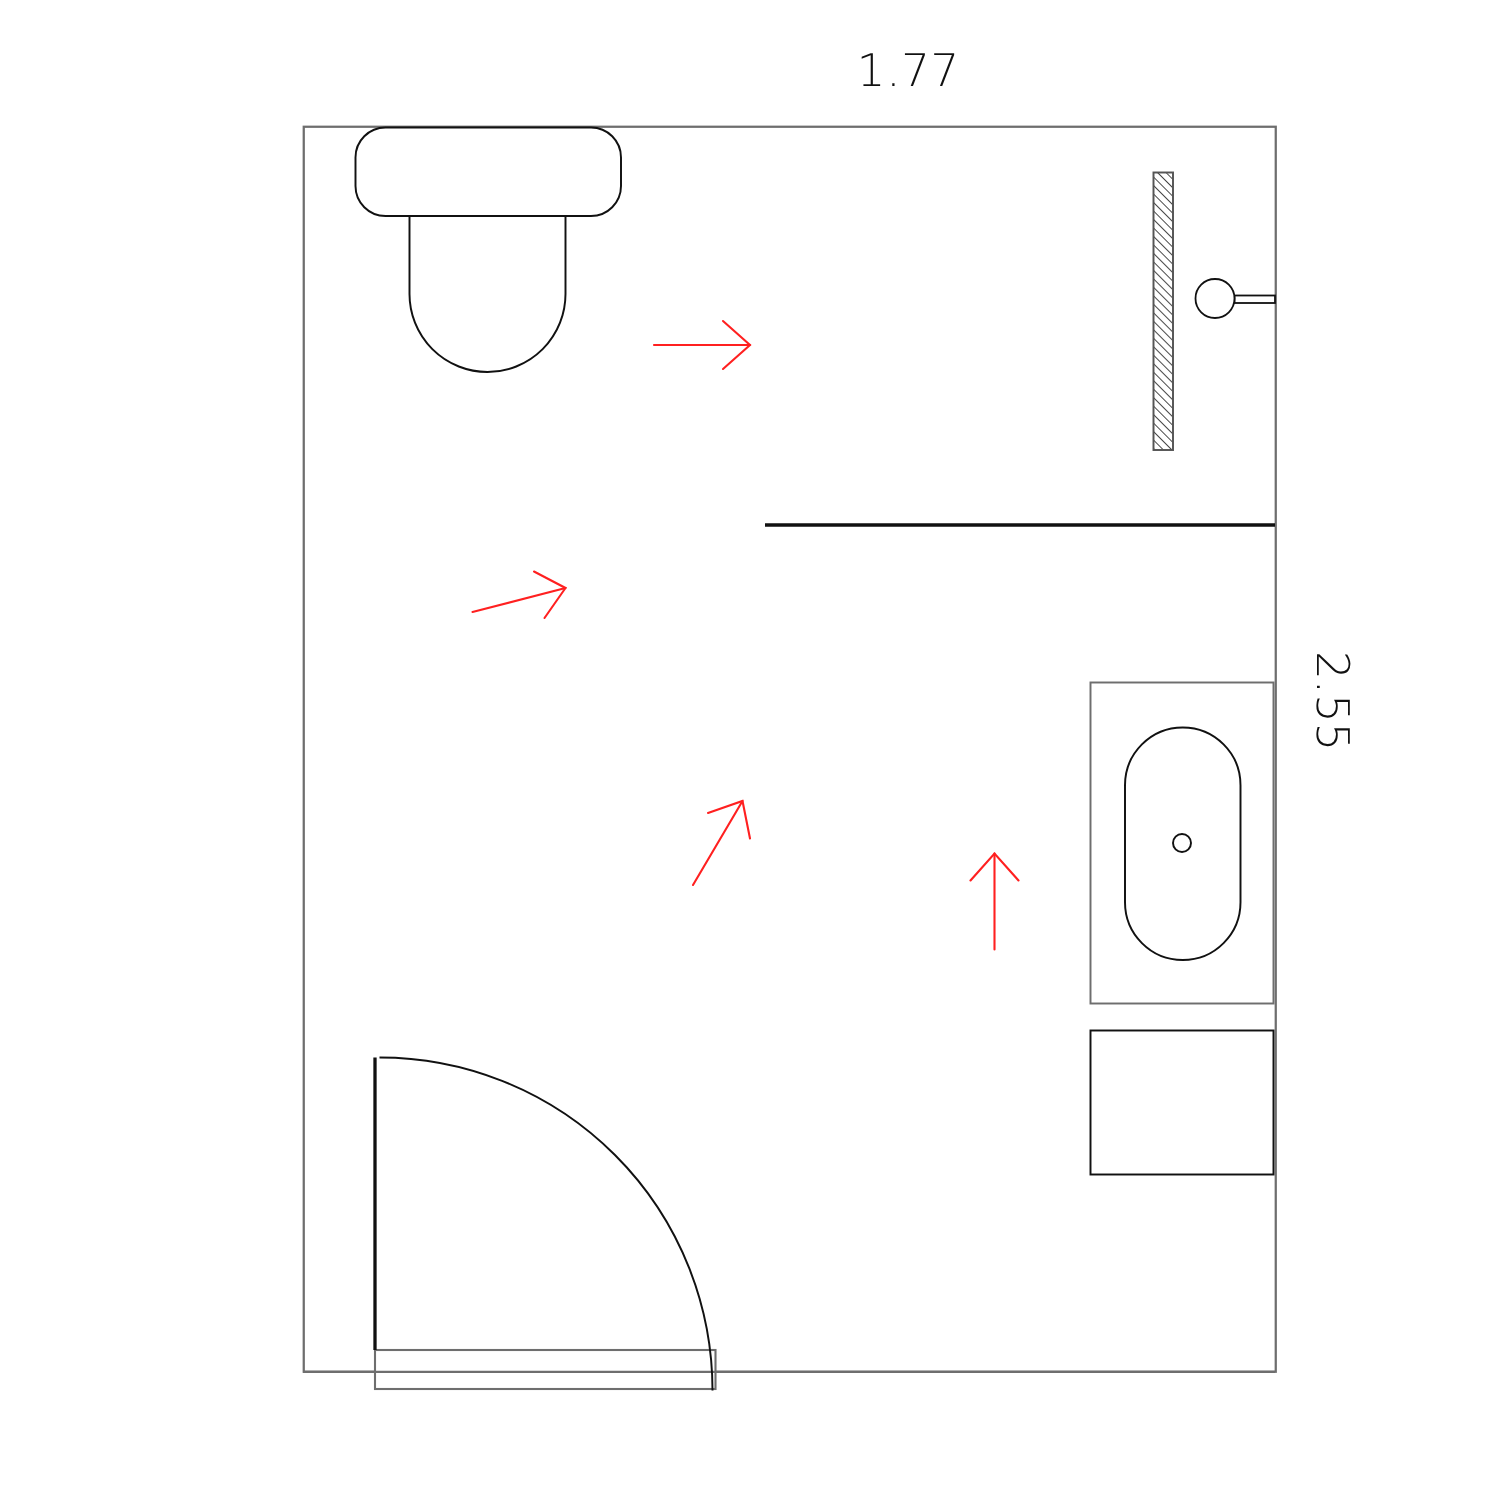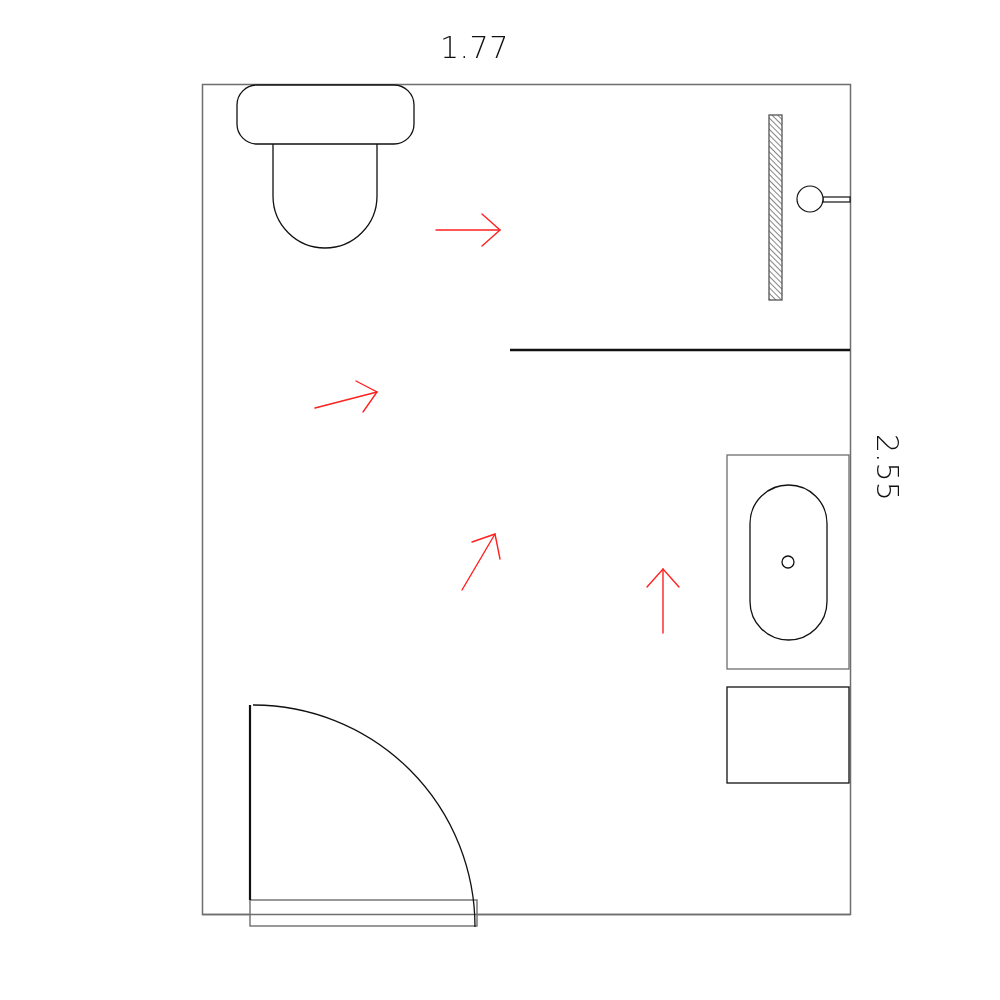--- a/index.html
+++ b/index.html
@@ -1,18 +1,18 @@
 <!DOCTYPE html>
 <html><head>
   <meta charset="utf-8">
   <style>
     html, body { margin: 0; padding: 0; background: #ffffff; }
     body { width: 1000px; height: 1000px; position: relative; overflow: hidden; font-family: "DejaVu Sans", sans-serif; }
     .plan { position: absolute; left: 0; top: 0; width: 1000px; height: 1000px; }
-    .dim-top { position: absolute; left: 440px; top: 30px; width: 200px; text-align: left; font-size: 30px; font-weight: 200; color: #111; letter-spacing: 0.5px; }
+    .dim-top { position: absolute; left: 440px; top: 30px; width: 200px; text-align: right; font-size: 30px; font-weight: 200; color: #111; letter-spacing: 0.5px; }
     .dim-right { position: absolute; left: 853px; top: 452px; width: 70px; height: 36px; font-size: 30px; font-weight: 200; color: #111; transform-origin: 0 0; transform: rotate(90deg) translate(-18px, -52px); white-space: nowrap; }
   </style>
 </head>
 <body>
 
 <div class="dim-top">1.77</div>
 <div class="dim-right">2.55</div>
 
 <svg class="plan" width="1000" height="1000" viewBox="0 0 1000 1000" xmlns="http://www.w3.org/2000/svg">
   <defs>

